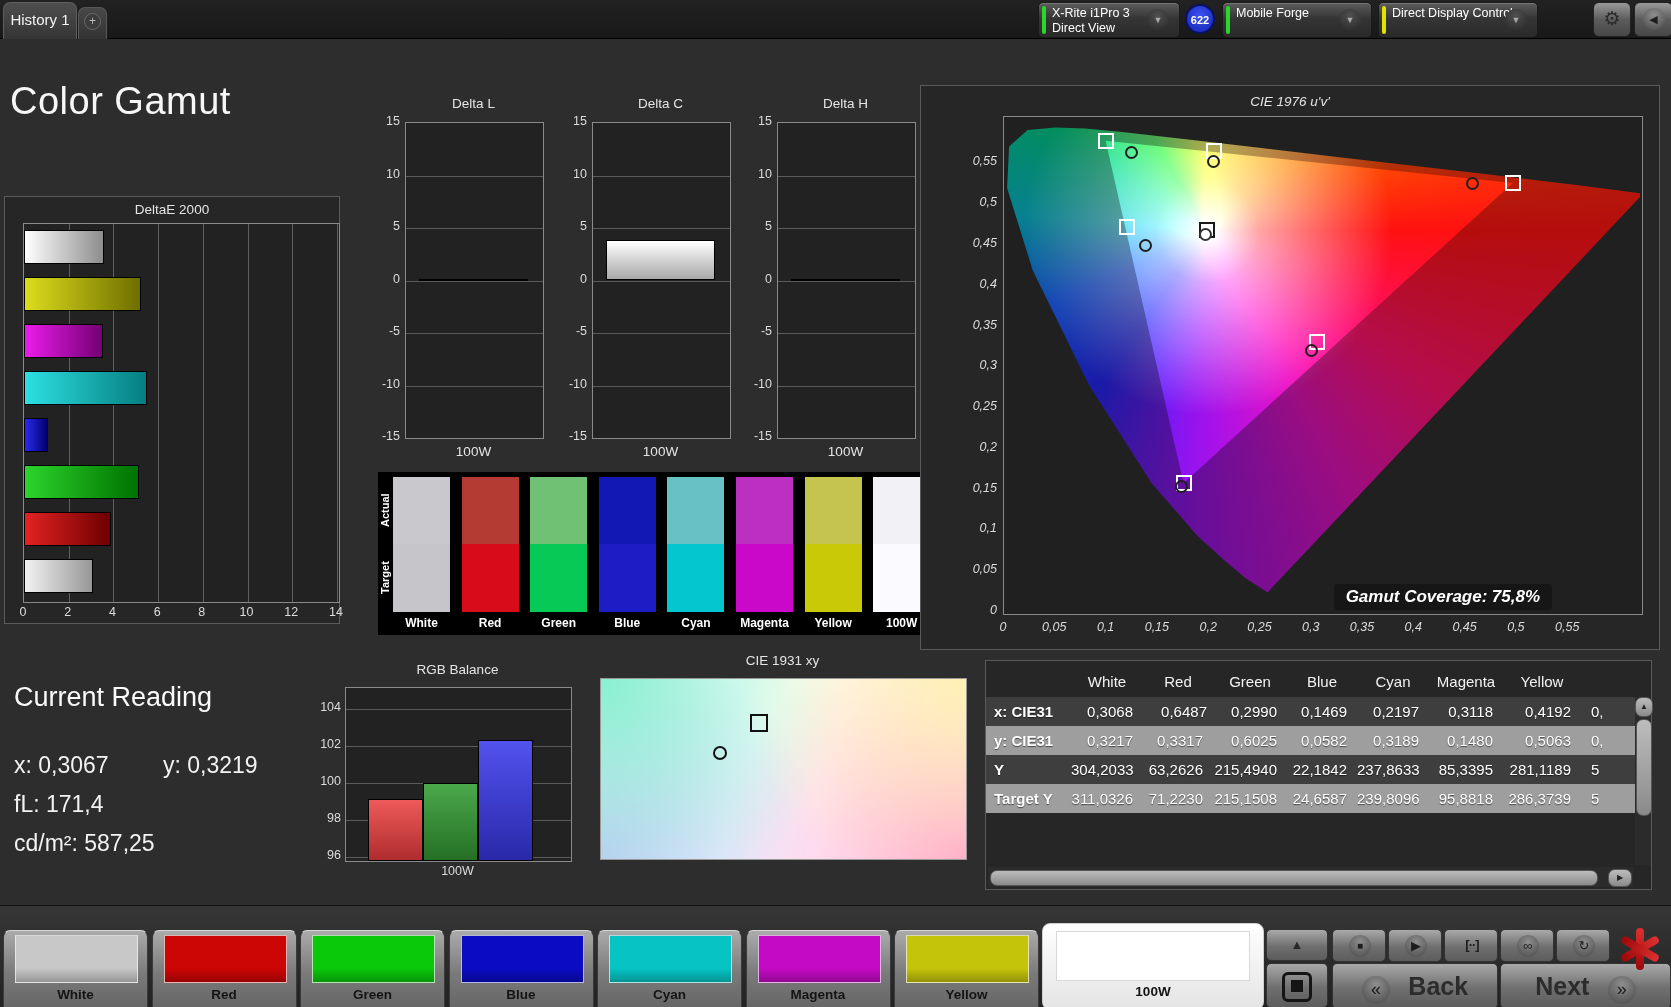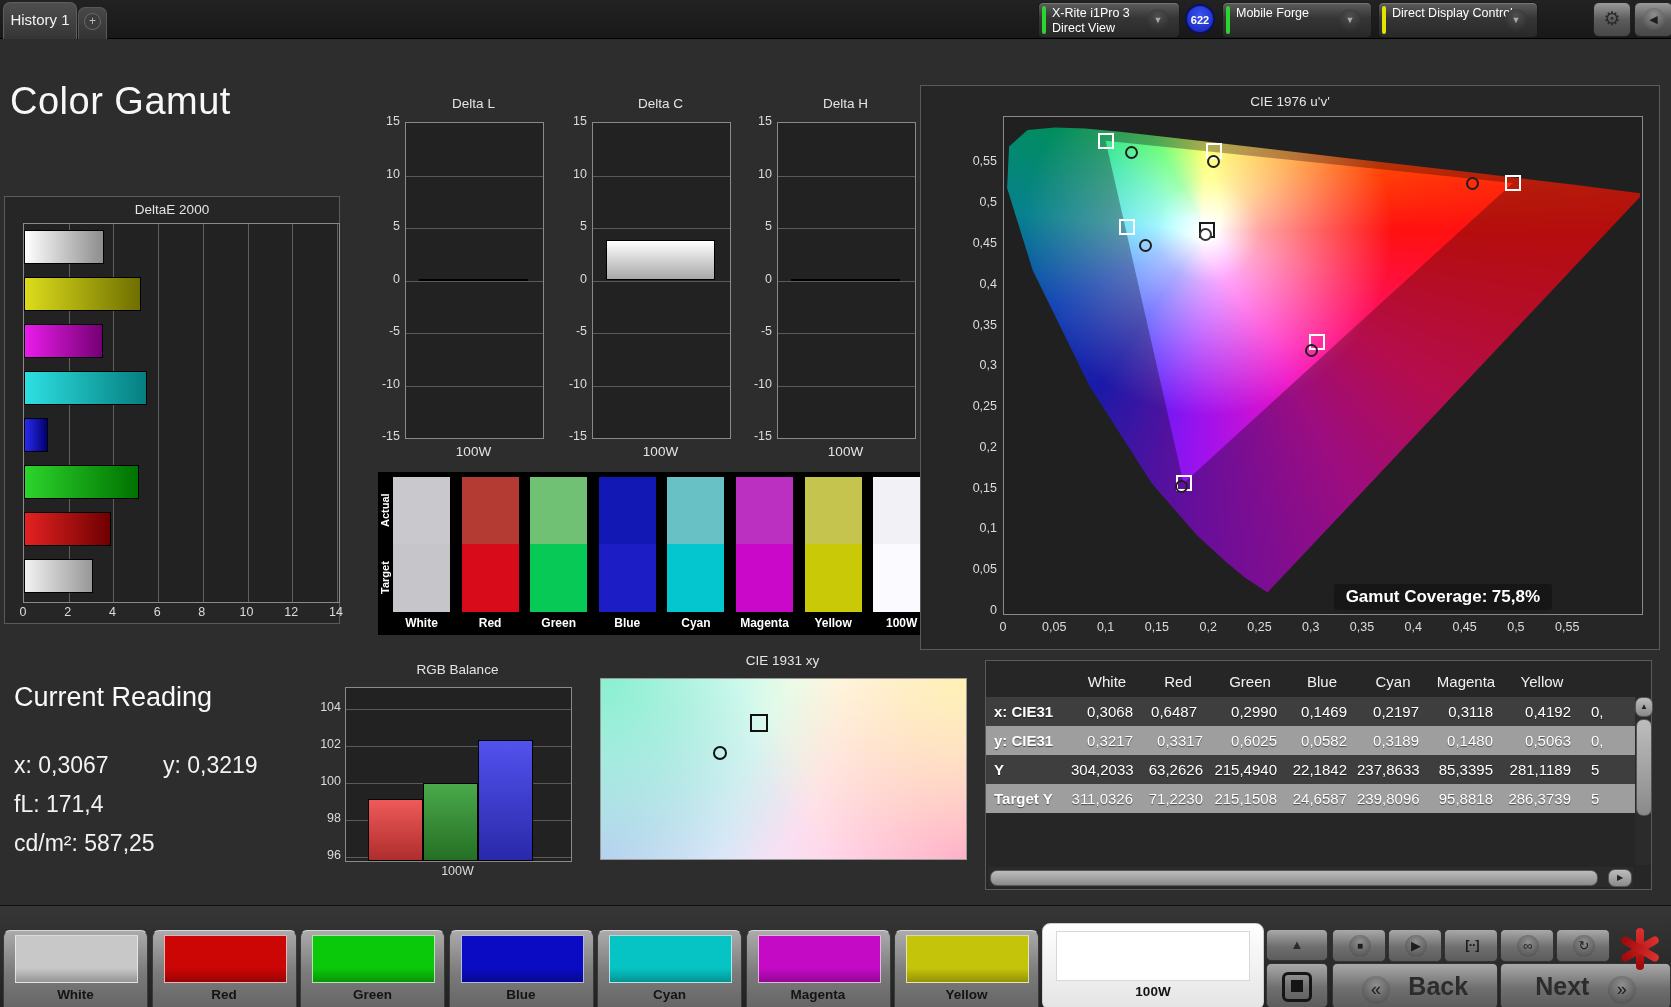--- a/index.html
+++ b/index.html
@@ -217,21 +217,21 @@
     <div style="position: absolute; left: 358px; top: 72px; width: 57px; height: 68px; background: rgb(202, 8, 202);"></div>
     <div class="patchlab" style="position: absolute; left: 352.5px; top: 144px; width: 68px;">Magenta</div>
     <div style="position: absolute; left: 426.6px; top: 5px; width: 57px; height: 67px; background: rgb(196, 196, 79);"></div>
     <div style="position: absolute; left: 426.6px; top: 72px; width: 57px; height: 68px; background: rgb(201, 201, 7);"></div>
     <div class="patchlab" style="position: absolute; left: 421.1px; top: 144px; width: 68px;">Yellow</div>
     <div style="position: absolute; left: 495.2px; top: 5px; width: 57px; height: 67px; background: rgb(242, 242, 246);"></div>
     <div style="position: absolute; left: 495.2px; top: 72px; width: 57px; height: 68px; background: rgb(251, 251, 255);"></div>
     <div class="patchlab" style="position: absolute; left: 489.7px; top: 144px; width: 68px;">100W</div>
   </div>
 
-<div class="abs panel" style="left:920px;top:85px;width:738px;height:563px;">
+<div class="abs panel" style="left:920px;top:85px;width:738px;height:563px;font-style:italic;">
   <div class="abs ctitle" style="left:0;top:8px;width:738px;">CIE 1976 u'v'</div>
   <div class="plot" id="cie-plot" style="left:82px;top:30px;width:638px;height:497px;background:#202020;">
     <div class="abs" style="right:90px;bottom:4px;background:rgba(15,15,15,.55);padding:3px 12px;border-radius:3px;white-space:nowrap;">
       <span style="font-size:17px;font-weight:bold;color:#fff;">Gamut Coverage:</span>
       <span style="font-size:17px;font-weight:bold;color:#fff;">75,8%</span>
     </div>
   <div style="position: absolute; left: 0px; top: 0px; width: 636px; height: 495px; background: radial-gradient(circle at 32% 23%, rgba(255, 255, 255, 0.95) 0%, rgba(255, 255, 255, 0.55) 9%, rgba(255, 255, 255, 0) 32%), conic-gradient(at 32% 23%, rgb(214, 207, 0) 0deg, rgb(240, 112, 0) 50deg, rgb(238, 17, 17) 90deg, rgb(238, 17, 102) 125deg, rgb(204, 17, 170) 152deg, rgb(136, 18, 204) 182deg, rgb(34, 34, 221) 215deg, rgb(17, 85, 238) 245deg, rgb(9, 170, 187) 275deg, rgb(0, 187, 119) 305deg, rgb(17, 204, 34) 330deg, rgb(136, 204, 0) 348deg, rgb(214, 207, 0) 360deg); filter: brightness(0.76); clip-path: path(&quot;M 263.6 475.4 L 241.1 460.7 L 221.6 444.4 L 192.9 418.3 L 147.7 366.2 L 85.1 268.3 L 28.7 153.3 L 3.1 70.9 L 5.1 29.4 L 23.6 13 L 51.3 10.6 L 81 11.4 L 115.9 14.7 L 208.2 25.3 L 339.5 40.8 L 481.1 57.1 L 570.3 67.7 L 639.1 76.7 Z&quot;);"></div>
       <div style="position: absolute; left: 0px; top: 0px; width: 636px; height: 495px; background: radial-gradient(circle at 32% 23%, rgba(255, 255, 255, 0.95) 0%, rgba(255, 255, 255, 0.55) 9%, rgba(255, 255, 255, 0) 32%), conic-gradient(at 32% 23%, rgb(214, 207, 0) 0deg, rgb(240, 112, 0) 50deg, rgb(238, 17, 17) 90deg, rgb(238, 17, 102) 125deg, rgb(204, 17, 170) 152deg, rgb(136, 18, 204) 182deg, rgb(34, 34, 221) 215deg, rgb(17, 85, 238) 245deg, rgb(9, 170, 187) 275deg, rgb(0, 187, 119) 305deg, rgb(17, 204, 34) 330deg, rgb(136, 204, 0) 348deg, rgb(214, 207, 0) 360deg); filter: brightness(1.12) saturate(1.05); clip-path: polygon(15.97% 4.78%, 80% 13.34%, 28.23% 73.97%);"></div>
       <div class="mk-sq" style="position: absolute; left: 195.11px; top: 105.353px; border-color: rgb(26, 26, 26);"></div>
       <div class="mk-sq" style="position: absolute; left: 500.8px; top: 58.0544px;"></div>
@@ -327,21 +327,21 @@
     <div class="abs th" style="position: absolute; left: 227px; width: 74px;">Green</div>
     <div class="abs th" style="position: absolute; left: 301px; width: 70px;">Blue</div>
     <div class="abs th" style="position: absolute; left: 371px; width: 72px;">Cyan</div>
     <div class="abs th" style="position: absolute; left: 443px; width: 74px;">Magenta</div>
     <div class="abs th" style="position: absolute; left: 517px; width: 78px;">Yellow</div>
     <div class="abs th" style="position: absolute; left: 595px; width: 52px;"></div>
     <div style="position: absolute; left: 0px; top: 36px; width: 649px; height: 168px; overflow: hidden;">
       <div class="trow dark" style="position: absolute; top: 0px;">
         <div class="td lab" style="position: absolute; left: 0px; width: 85px;">x: CIE31</div>
         <div class="td num" style="position: absolute; left: 85px; width: 72px;">0,3068</div>
-        <div class="td num" style="position: absolute; left: 151px; width: 70px;">0,6487</div>
+        <div class="td num" style="position: absolute; left: 161px; width: 70px;">0,6487</div>
         <div class="td num" style="position: absolute; left: 227px; width: 74px;">0,2990</div>
         <div class="td num" style="position: absolute; left: 301px; width: 70px;">0,1469</div>
         <div class="td num" style="position: absolute; left: 371px; width: 72px;">0,2197</div>
         <div class="td num" style="position: absolute; left: 443px; width: 74px;">0,3118</div>
         <div class="td num" style="position: absolute; left: 517px; width: 78px;">0,4192</div>
         <div class="td " style="position: absolute; left: 595px; width: 52px; padding-left: 10px;">0,</div>
       </div>
       <div class="trow light" style="position: absolute; top: 29px;">
         <div class="td lab" style="position: absolute; left: 0px; width: 85px;">y: CIE31</div>
         <div class="td num" style="position: absolute; left: 85px; width: 72px;">0,3217</div>

